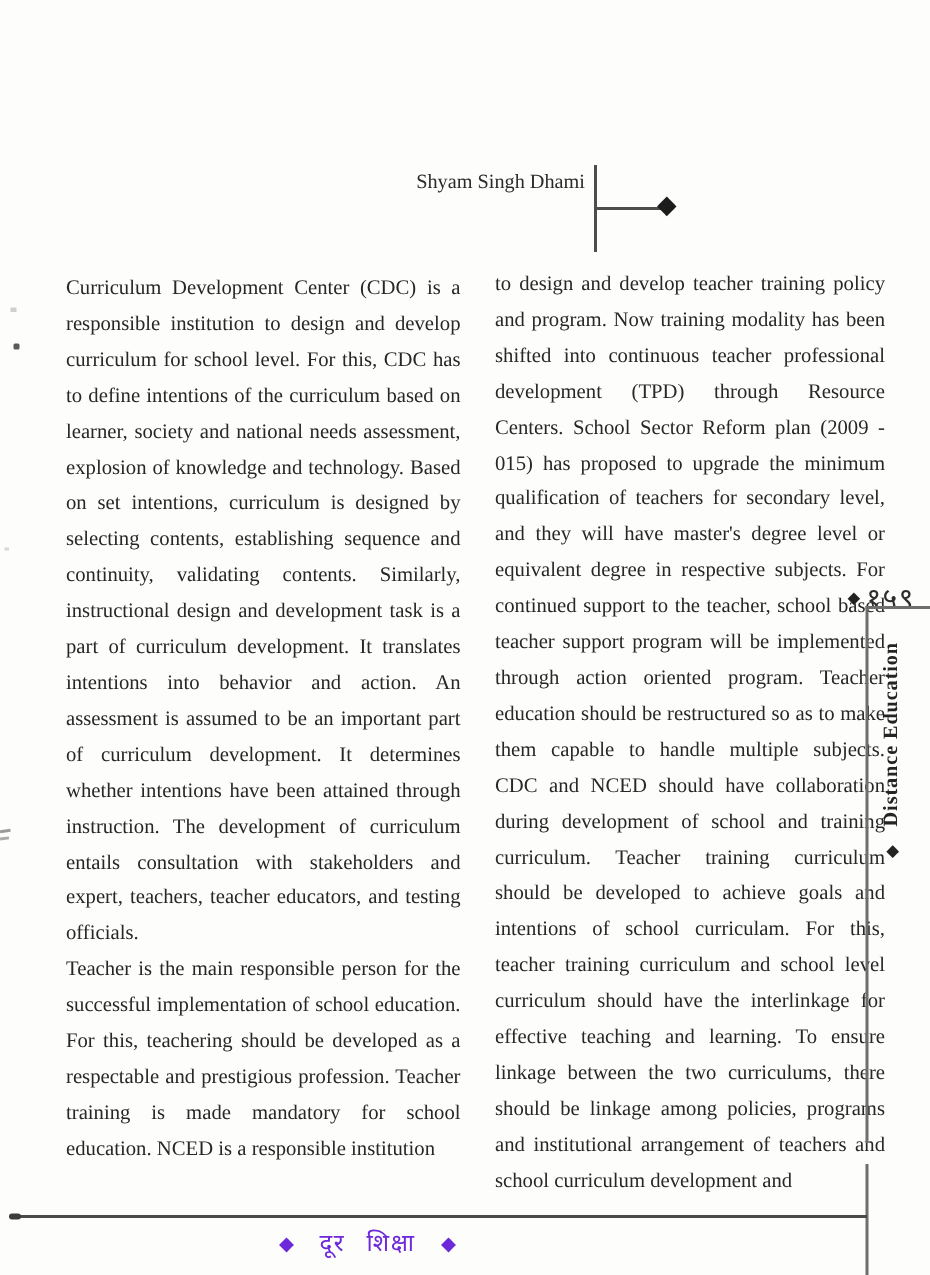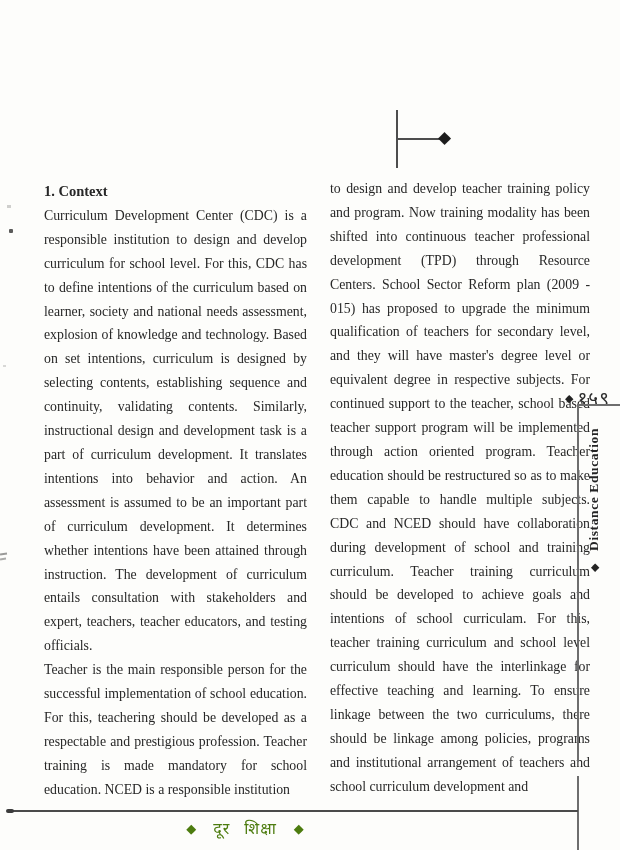--- a/index.html
+++ b/index.html
@@ -149,22 +149,22 @@
     width: 8px; height: 4px;
     background: #3c3c3c;
     border-radius: 2px;
   }
   .footer {
     position: absolute;
     left: 0; top: 817px;
     width: 490px;
     text-align: center;
     font-size: 16px;
-    color: #4d7c0f;
-    font-family: Liberation Serif, serif;
+    color: #6d28d9;
+    font-family: Liberation Sans, sans-serif;
   }
   .footer .dm {
     font-size: 13px;
     margin: 0 17px;
     vertical-align: 1px;
   }
   .footer .jname { word-spacing: 9px; letter-spacing: 1px; }
 
   
   .speck1 { position: absolute; left: 9px;  top: 229px; width: 4px; height: 4px; background: #5a5a5a; border-radius: 1px; }
@@ -173,27 +173,27 @@
   .speck4 { position: absolute; left: 0px;  top: 558px; width: 6px; height: 1.5px; background: #ababa9; transform: rotate(-8deg); }
   .speck5 { position: absolute; left: 3px;  top: 365px; width: 3px; height: 2px; background: #d8d8d6; }
 </style>
 </head>
 <body>
 
 <div class="page">
 
 
   <div class="author-block">
+    <div>Shyam Singh Dhami</div>
   </div>
   <div class="author-rule-v"></div>
   <div class="author-rule-h"></div>
   <span class="author-diamond">◆</span>
 
   <div class="col col-left">
-    <p class="section-heading">1. Context</p>
     <p>Curriculum Development Center (CDC) is a responsible institution to design and develop curriculum for school level. For this, CDC has to define intentions of the curriculum based on learner, society and national needs assessment, explosion of knowledge and technology. Based on set intentions, curriculum is designed by selecting contents, establishing sequence and continuity, validating contents. Similarly, instructional design and development task is a part of curriculum development. It translates intentions into behavior and action. An assessment is assumed to be an important part of curriculum development. It determines whether intentions have been attained through instruction. The development of curriculum entails consultation with stakeholders and expert, teachers, teacher educators, and testing officials.</p>
     <p>Teacher is the main responsible person for the successful implementation of school education. For this, teachering should be developed as a respectable and prestigious profession. Teacher training is made mandatory for school education. NCED is a responsible institution</p>
   </div>
 
   <div class="col col-right">
     <p>to design and develop teacher training policy and program. Now training modality has been shifted into continuous teacher professional development (TPD) through Resource Centers.  School Sector Reform plan (2009 - 015) has proposed to upgrade the minimum qualification of teachers for secondary level, and they will have master's degree level or equivalent degree in respective subjects. For continued support to the teacher, school based teacher support program will be implemented through action oriented program. Teacher education should be restructured so as to make them capable to handle multiple subjects.  CDC and NCED should have collaboration during development of school and training curriculum. Teacher training curriculum should be developed to achieve goals and intentions of school curriculam. For this, teacher training curriculum and school level curriculum should have the interlinkage for effective teaching and learning. To ensure linkage between the two curriculums, there should be linkage among policies, programs and institutional arrangement of teachers and school curriculum development and</p>
   </div>
 
   <div class="page-marker">
     <span class="dm">◆</span>

